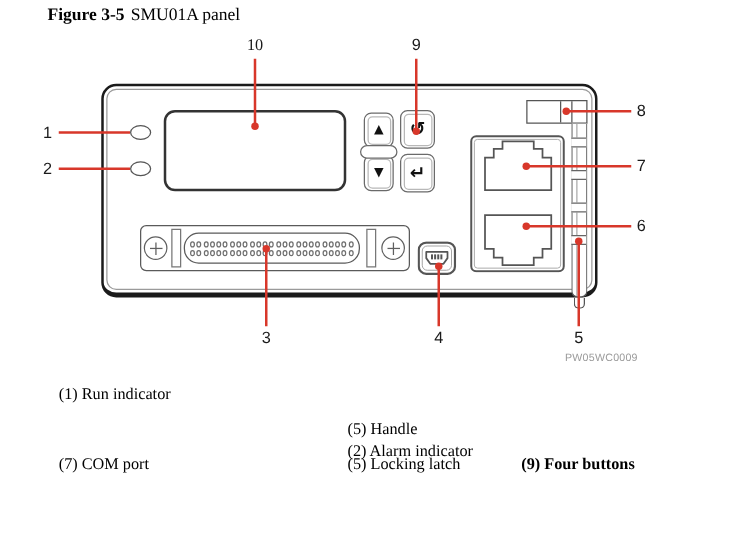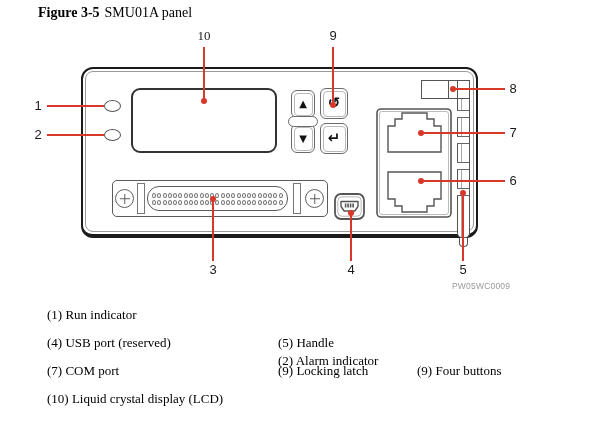--- a/index.html
+++ b/index.html
@@ -225,20 +225,18 @@
   <div class="abs c-dot" style="left:330px; top:102px;"></div>
 
   <div class="abs c-label" style="left:195px; top:28px; width:18px;font-family:Liberation Serif, serif;">10</div>
   <div class="abs c-line" style="left:203px; top:47px; width:2px; height:54px;"></div>
   <div class="abs c-dot" style="left:201px; top:98px;"></div>
 
   <div class="abs code" style="left:452px; top:281px;">PW05WC0009</div>
 
   <div class="abs legend-item" style="left:47px;  top:307px;">(1) Run indicator</div>
   <div class="abs legend-item" style="left:278px; top:307px;margin-top:46px;">(2) Alarm indicator</div>
-  <div class="abs legend-item" style="left:47px;  top:335px;">(4) USB port (reserved)</div>
   <div class="abs legend-item" style="left:278px; top:335px;">(5) Handle</div>
   <div class="abs legend-item" style="left:47px;  top:363px;font-family:Liberation Serif, serif;">(7) COM port</div>
-  <div class="abs legend-item" style="left:278px; top:363px;">(9) Locking latch</div>
-  <div class="abs legend-item" style="left:417px; top:363px;">(9) Four buttons</div>
-  <div class="abs legend-item" style="left:47px;  top:391px;">(10) Liquid crystal display (LCD)</div>
+  <div class="abs legend-item" style="left:278px; top:363px;">(5) Locking latch</div>
+  <div class="abs legend-item" style="left:417px; top:363px;font-weight:bold;">(9) Four buttons</div>
 
 </div>
 
 </body></html>

